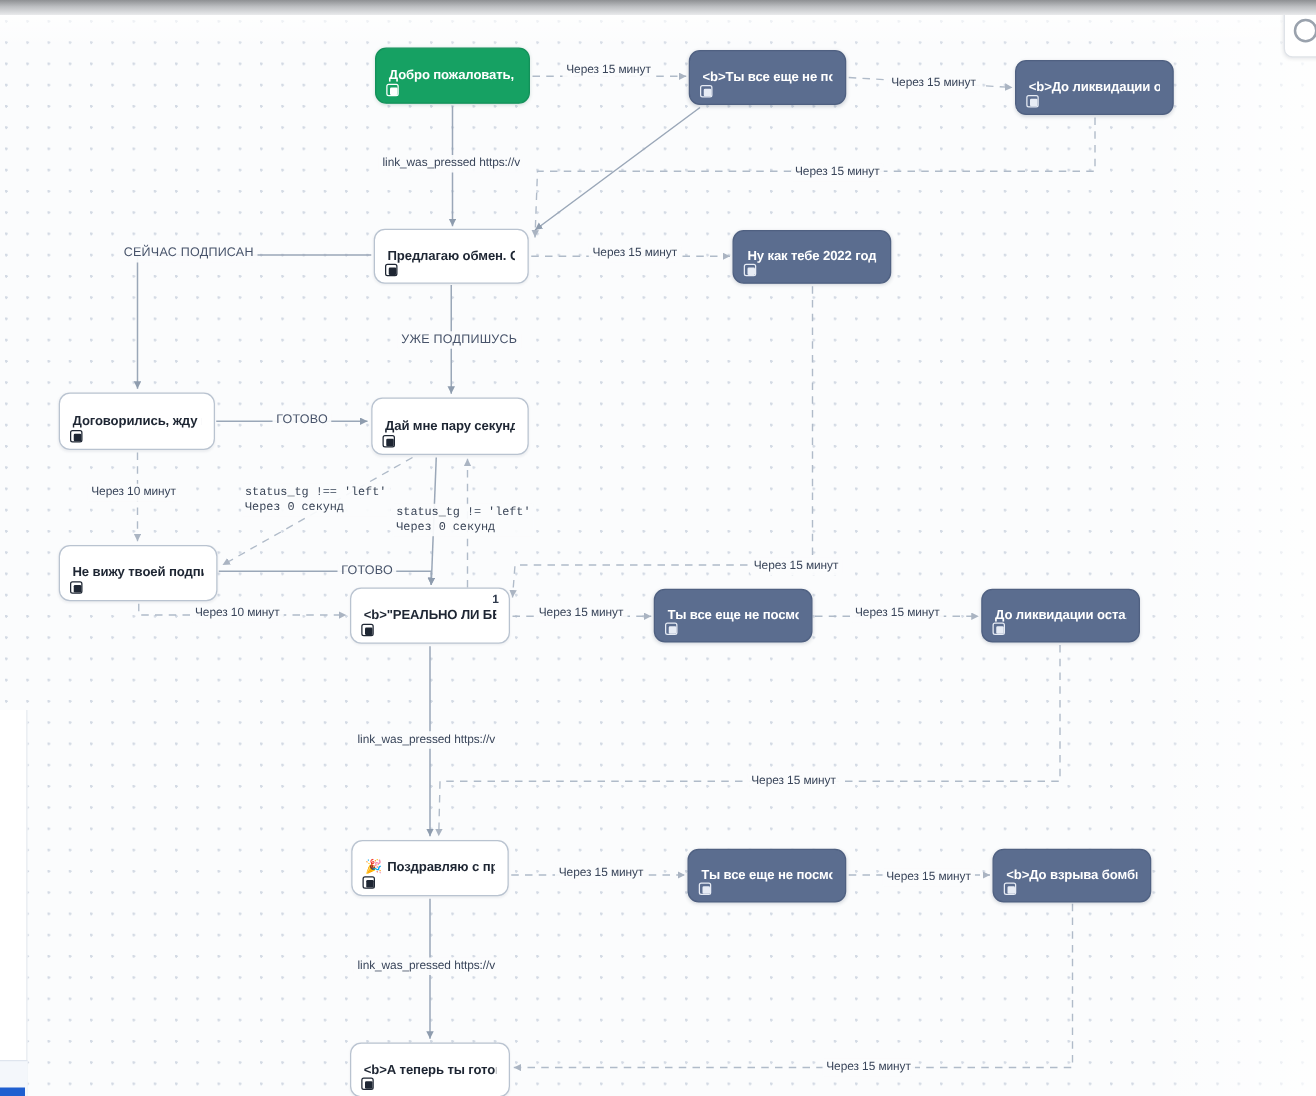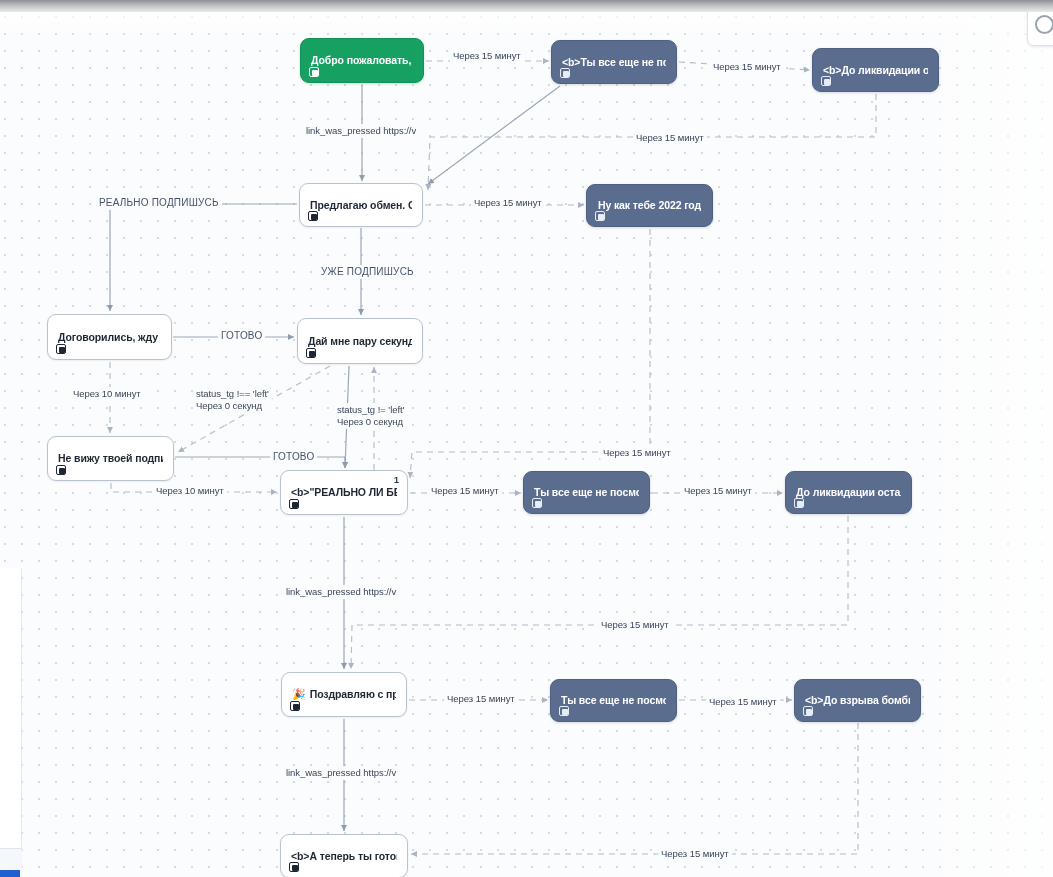--- a/index.html
+++ b/index.html
@@ -196,20 +196,21 @@
     letter-spacing: -0.05px;
     cursor: default;
   }
   .edge-label.caps {
     font-size: 10px;
     letter-spacing: 0.2px;
     color: #47536a;
   }
   .edge-label.code {
     color: #3b4658;
+    font-family: Liberation Mono, monospace;
   }
 </style>
 </head>
 <body>
 
 <div id="app">
 
   <div id="topbar"></div>
 
   <div id="canvas"></div>
@@ -372,28 +373,28 @@
         </div>
         <span class="node-icon"></span>
       </div>
     </div>
 
   <div id="label-layer">
       <div class="edge-label" style="left: 450px; top: 49px;">Через 15 минут</div>
       <div class="edge-label" style="left: 710px; top: 60px;">Через 15 минут</div>
       <div class="edge-label" style="left: 303px; top: 124px;">link_was_pressed https://v</div>
       <div class="edge-label" style="left: 633px; top: 131px;">Через 15 минут</div>
-      <div class="edge-label caps" style="left: 96px; top: 196px;">РЕАЛЬНО ПОДПИШУСЬ</div>
+      <div class="edge-label caps" style="left: 96px; top: 196px;">СЕЙЧАС ПОДПИСАН</div>
       <div class="edge-label" style="left: 471px; top: 196px;">Через 15 минут</div>
       <div class="edge-label caps" style="left: 318px; top: 265px;">УЖЕ ПОДПИШУСЬ</div>
       <div class="edge-label caps" style="left: 218px; top: 329px;">ГОТОВО</div>
       <div class="edge-label" style="left: 70px; top: 387px;">Через 10 минут</div>
       <div class="edge-label code" style="left: 193px; top: 387px;">status_tg !== 'left'
 Через 0 секунд</div>
-      <div class="edge-label code" style="left: 314px; top: 403px; margin-left: 20px;">status_tg != 'left'
+      <div class="edge-label code" style="left: 314px; top: 403px;">status_tg != 'left'
 Через 0 секунд</div>
       <div class="edge-label" style="left: 600px; top: 446px;">Через 15 минут</div>
       <div class="edge-label caps" style="left: 270px; top: 450px;">ГОТОВО</div>
       <div class="edge-label" style="left: 153px; top: 484px;">Через 10 минут</div>
       <div class="edge-label" style="left: 428px; top: 484px;">Через 15 минут</div>
       <div class="edge-label" style="left: 681px; top: 484px;">Через 15 минут</div>
       <div class="edge-label" style="left: 283px; top: 585px;">link_was_pressed https://v</div>
       <div class="edge-label" style="left: 598px; top: 618px;">Через 15 минут</div>
       <div class="edge-label" style="left: 444px; top: 692px;">Через 15 минут</div>
       <div class="edge-label" style="left: 706px; top: 695px;">Через 15 минут</div>

